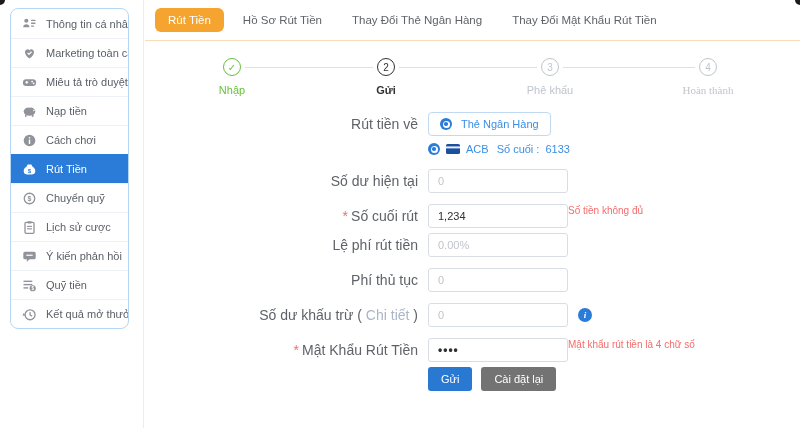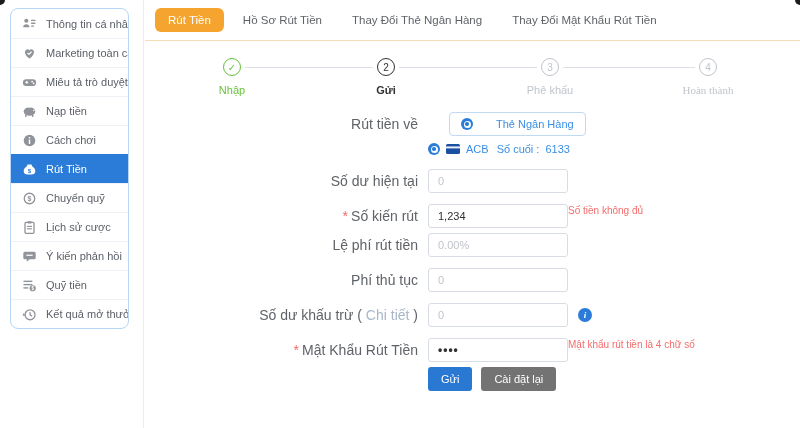--- a/index.html
+++ b/index.html
@@ -71,23 +71,23 @@
   .finput {
     width:140px; height:24px; border:1px solid #d8dde5; border-radius:3px;
     font-size:11px; padding:0 9px; color:#303133; outline:none;
     font-family:"Liberation Sans","DejaVu Sans",sans-serif;
   }
   .finput::placeholder { color:#c0c4cc; }
   .err { font-size:10px; color:#f56c6c; margin-top:2px; line-height:10px; white-space:nowrap; }
 
   .row-withdraw-to { margin-bottom:5px; }
   .bank-select-btn {
-    display:inline-flex; align-items:center; gap:23px;
+    display:inline-flex; align-items:center; gap:9px;
     border:1px solid #c2d9f2; border-radius:4px; background:#fff;
-    padding:5px 11px; font-size:11px; color:#3a8ee6; cursor:pointer; white-space:nowrap;margin-left:21px;
+    padding:5px 11px; font-size:11px; color:#3a8ee6; cursor:pointer; white-space:nowrap;
   }
   .radio { width:12px; height:12px; border-radius:50%; background:#2b7cd9;
            display:inline-flex; align-items:center; justify-content:center; flex:0 0 auto; }
   .radio-mid { width:7px; height:7px; border-radius:50%; background:#fff;
                display:flex; align-items:center; justify-content:center; }
   .radio-dot { width:3.5px; height:3.5px; border-radius:50%; background:#2b7cd9; }
 
   .bank-row {
     margin-left:283px; margin-top:0; margin-bottom:12px;
     display:flex; align-items:center; gap:6px;
@@ -268,21 +268,21 @@
       <span class="digits">Số cuối :</span>
       <span>6133</span>
     </div>
 
     <div class="frow std">
       <div class="flabel">Số dư hiện tại</div>
       <input class="finput" type="text" placeholder="0" style="">
     </div>
 
     <div class="frow with-msg">
-      <div class="flabel"><span class="req">*</span><span>Số kiến rút</span></div>
+      <div class="flabel"><span class="req">*</span><span>Số cuối rút</span></div>
       <div class="fcontrol">
         <input class="finput" type="text" value="1,234" style="">
         <span class="err">Số tiền không đủ</span>
       </div>
     </div>
 
     <div class="frow std">
       <div class="flabel">Lệ phí rút tiền</div>
       <input class="finput" type="text" placeholder="0.00%" style="">
     </div>

